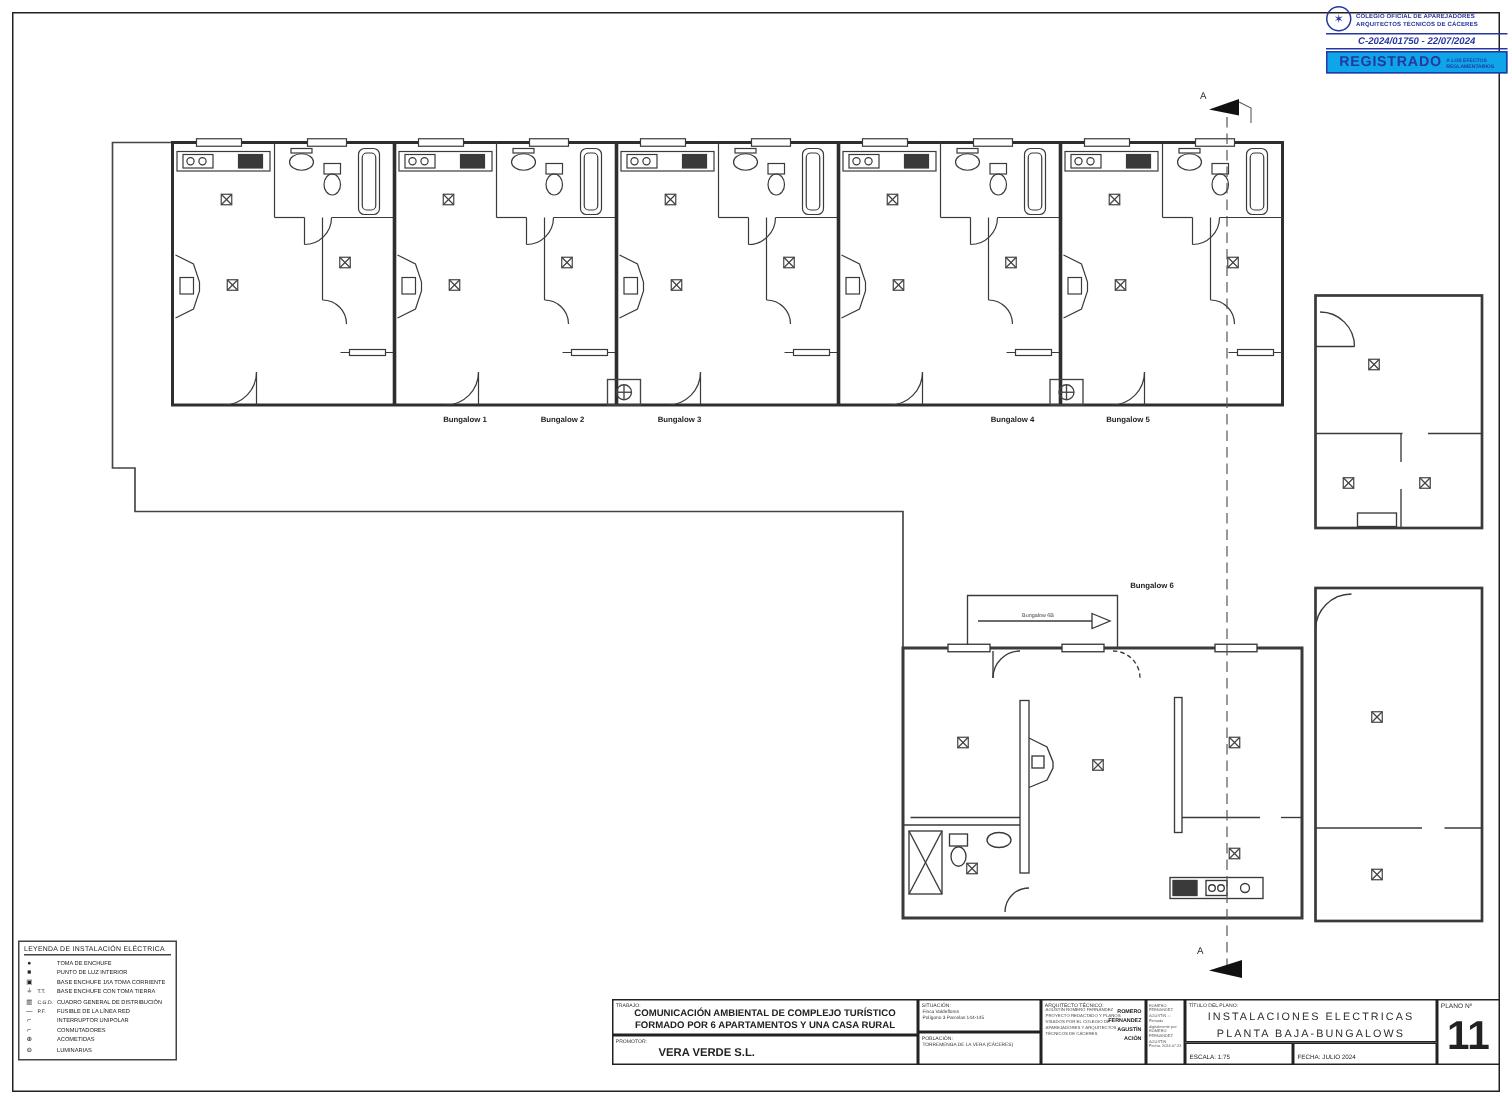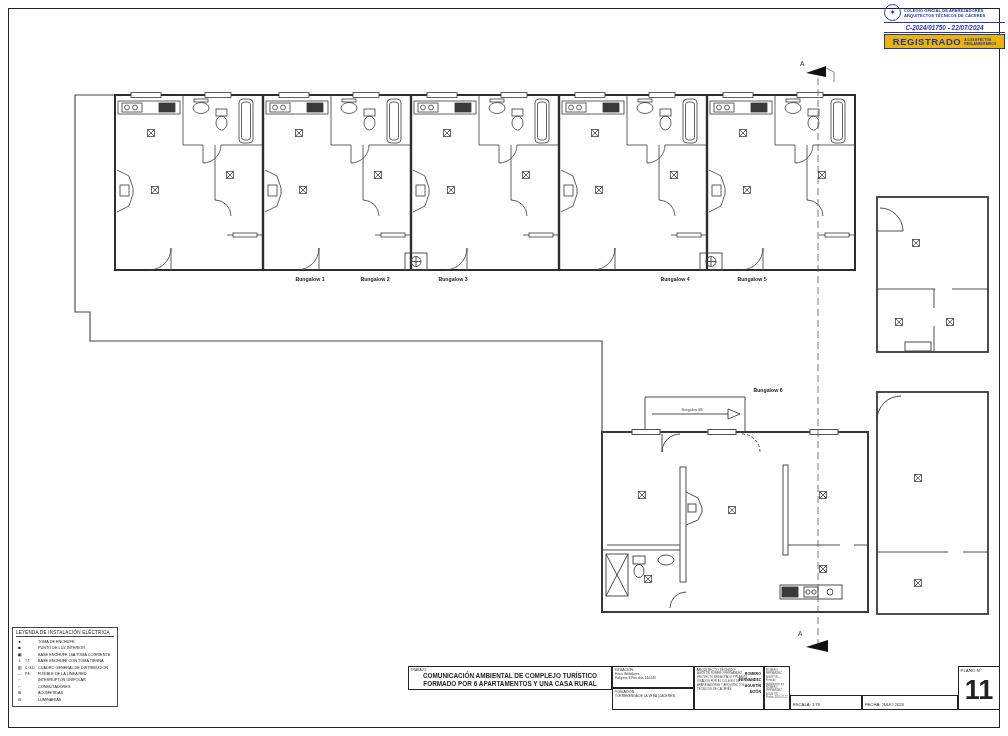--- a/index.html
+++ b/index.html
@@ -8,21 +8,21 @@
   
   #page-frame{left:8px;top:8px;width:990px;height:718px;border:1.4px solid #222;}
   
   #plan-svg{left:0;top:0;}
   
   #reg-stamp{left:884px;top:4px;width:121px;color:#2736a0;}
   #reg-stamp .org-row{display:flex;align-items:center;gap:3px;}
   .org-logo{width:15px;height:15px;border:1.4px solid #2736a0;border-radius:50%;display:flex;align-items:center;justify-content:center;font-size:8px;color:#2736a0;flex:0 0 auto;}
   .org-lines{font-size:4px;font-weight:bold;line-height:5px;letter-spacing:.1px;}
   .reg-box1{border:1px solid #2736a0;border-left:none;border-right:none;margin-top:1px;text-align:center;font-size:6.4px;font-weight:bold;padding:1px 0;font-style:italic;}
-  .reg-box2{border:1.2px solid #2736a0;margin-top:1px;display:flex;align-items:center;justify-content:center;gap:3px;padding:1px 2px;background:#eab308;}
+  .reg-box2{border:1.2px solid #2736a0;margin-top:1px;display:flex;align-items:center;justify-content:center;gap:3px;padding:1px 2px;background:#0ea5e9;}
   .reg-word{font-size:9.5px;font-weight:bold;letter-spacing:.5px;}
   .reg-note{font-size:3.4px;font-weight:bold;line-height:4px;text-align:left;}
   
   #legend{left:12px;top:627px;width:106px;height:80px;border:.8px solid #444;padding:2px 3px;box-sizing:border-box;background:#fff;}
   #legend .lg-title{font-size:4.6px;border-bottom:.6px solid #444;padding-bottom:1px;margin-bottom:2px;letter-spacing:.2px;}
   .lg-row{display:flex;align-items:center;gap:2px;font-size:3.8px;line-height:6.4px;white-space:nowrap;}
   .lg-sym{width:7px;text-align:center;font-size:4.4px;flex:0 0 auto;}
   .lg-code{width:11px;flex:0 0 auto;font-size:3.4px;}
   
   #titleblock{left:408px;top:666px;width:592px;height:44px;background:#fff;}
@@ -300,20 +300,24 @@
 </div>
 
 <div class="abs" id="titleblock">
   <div class="tb-cell" id="tb-trabajo">
     <span class="tb-label">TRABAJO:</span>
     <div class="big">
       <div>COMUNICACIÓN AMBIENTAL DE COMPLEJO TURÍSTICO</div>
       <div>FORMADO POR 6 APARTAMENTOS Y UNA CASA RURAL</div>
     </div>
   </div>
+  <div class="tb-cell" id="tb-promotor">
+    <span class="tb-label">PROMOTOR:</span>
+    <div class="name">VERA VERDE S.L.</div>
+  </div>
   <div class="tb-cell" id="tb-situacion">
     <span class="tb-label">SITUACIÓN:</span>
     <div class="tiny">
       <div>Finca Valdeflores</div>
       <div>Polígono 3 Parcelas 144-145</div>
     </div>
   </div>
   <div class="tb-cell" id="tb-poblacion">
     <span class="tb-label">POBLACIÓN:</span>
     <div class="tiny">TORREMENGA DE LA VERA (CÁCERES)</div>
@@ -335,20 +339,25 @@
     </div>
   </div>
   <div class="tb-cell" id="tb-firma">
     <div>ROMERO FERNANDEZ</div>
     <div>AGUSTIN — Firmado</div>
     <div>digitalmente por</div>
     <div>ROMERO FERNANDEZ</div>
     <div>AGUSTIN</div>
     <div>Fecha: 2024.07.22</div>
   </div>
+  <div class="tb-cell" id="tb-titulo">
+    <span class="tb-label">TÍTULO DEL PLANO:</span>
+    <div class="t1">INSTALACIONES ELECTRICAS</div>
+    <div class="t2">PLANTA BAJA-BUNGALOWS</div>
+  </div>
   <div class="tb-cell" id="tb-escala">
     <div class="tb-inline"><span>ESCALA:</span>
       <span>1:75</span></div>
   </div>
   <div class="tb-cell" id="tb-fecha">
     <div class="tb-inline"><span>FECHA:</span>
       <span>JULIO 2024</span></div>
   </div>
   <div class="tb-cell" id="tb-plano">
     <span class="tb-label">PLANO Nº</span>

